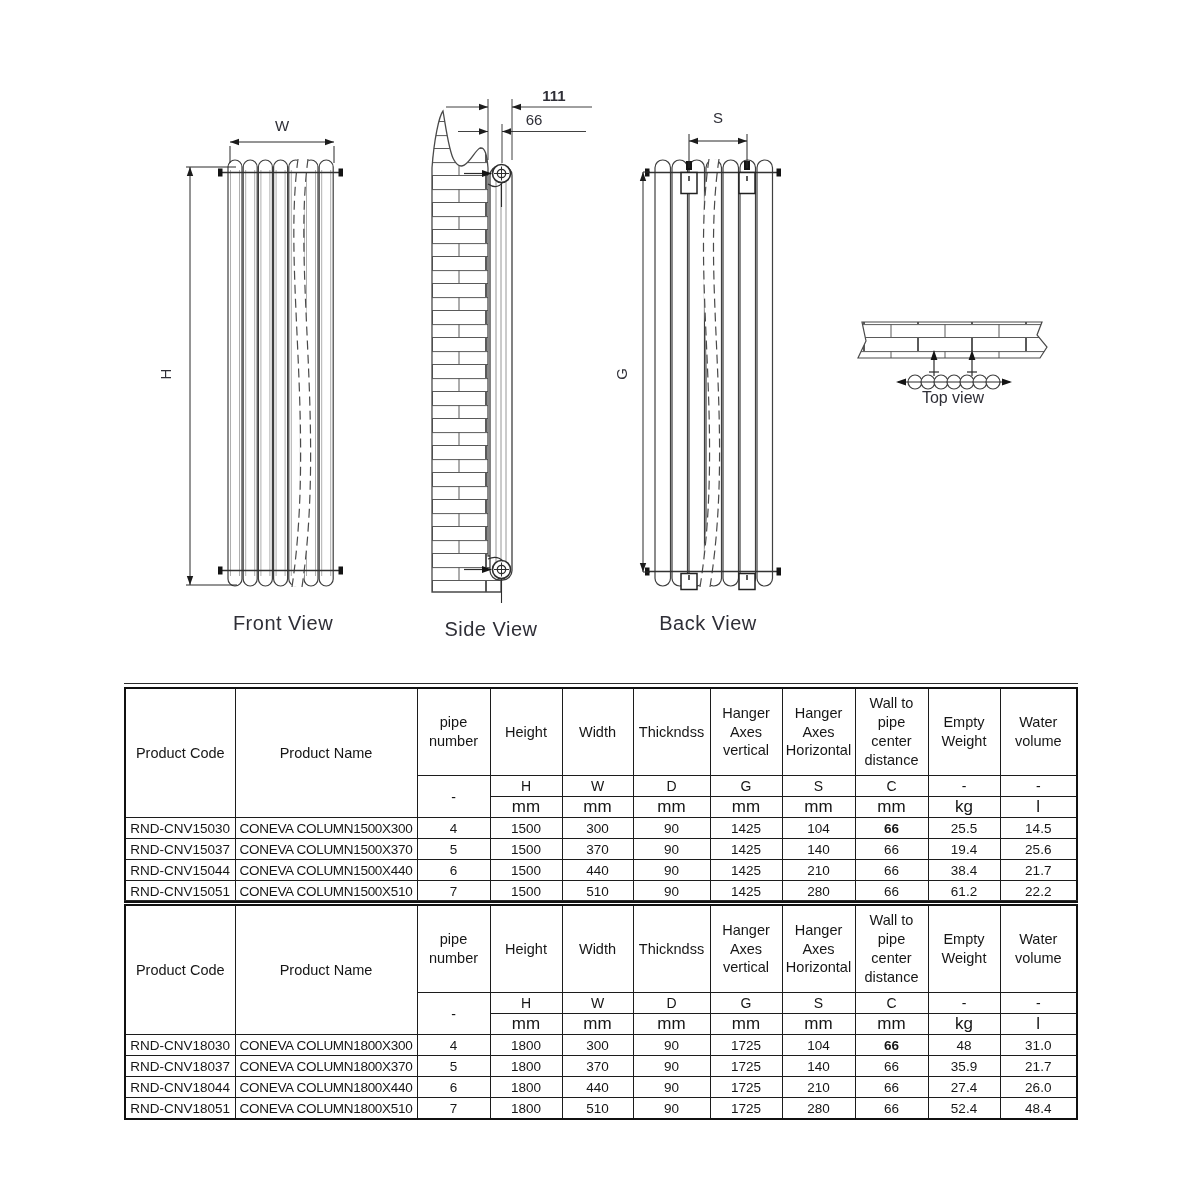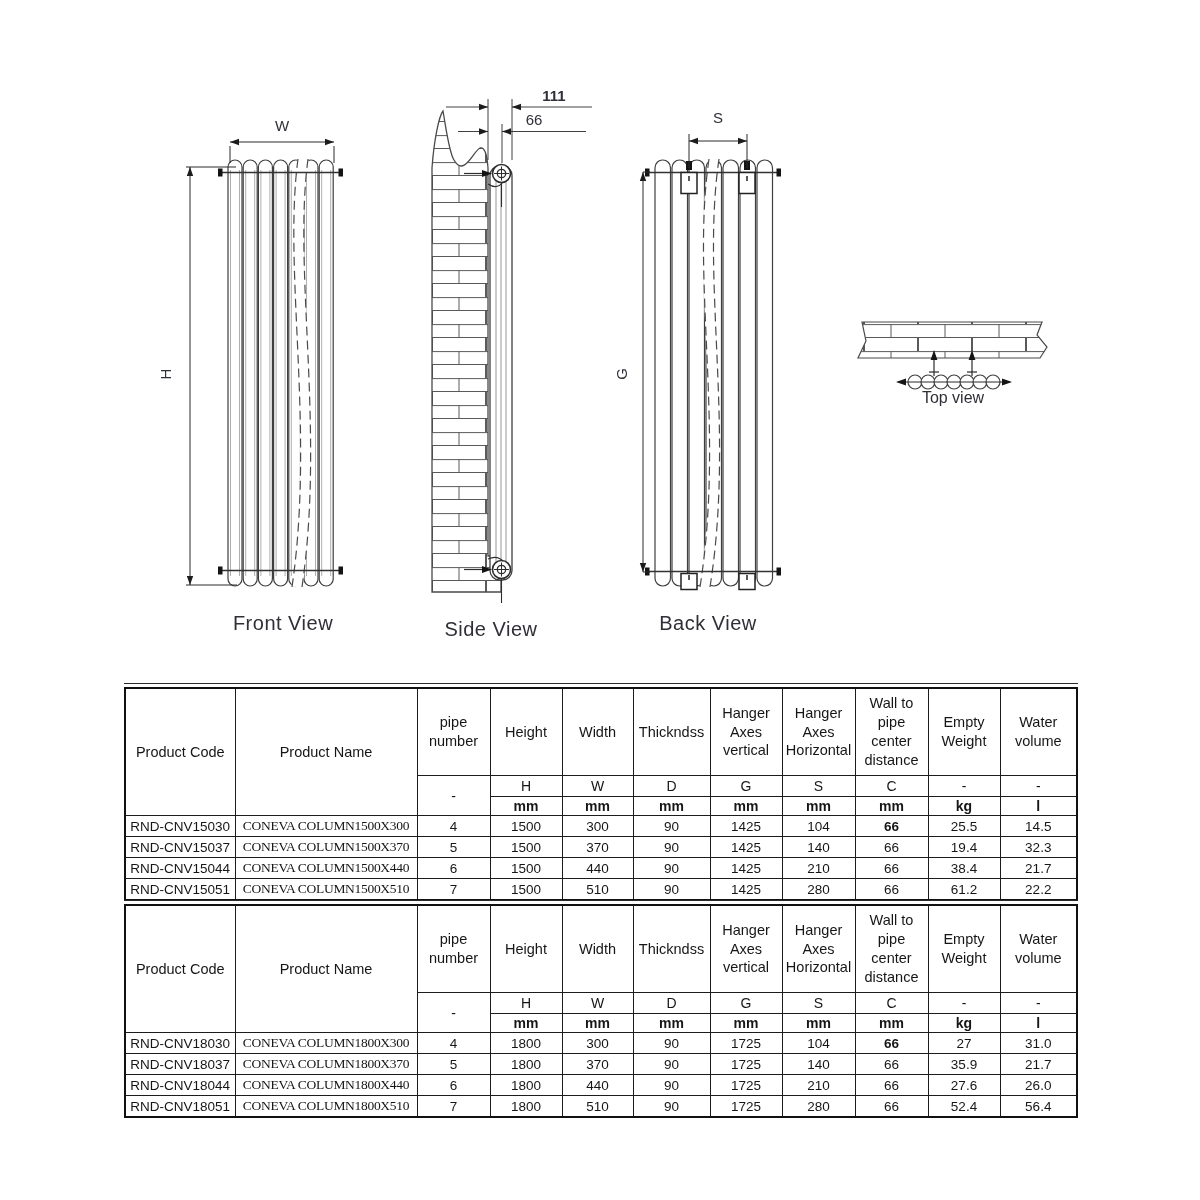--- a/index.html
+++ b/index.html
@@ -13,23 +13,23 @@
   .topview-label{font-size:16px;}
 
   .tframe{position:absolute;left:124px;width:954px;border-top:1px solid #2a2a2a;padding-top:3px;}
   .tframe1{top:683px;} .tframe2{top:900px;}
   table.spec{border-collapse:collapse;table-layout:fixed;width:952px;background:#fff;
              color:#161616;border:2px solid #111;}
   table.spec th,table.spec td{border:1px solid #1c1c1c;text-align:center;vertical-align:middle;
              padding:0 1px;overflow:hidden;}
   tr.r-title th{height:86px;font-size:14.5px;font-weight:normal;white-space:normal;line-height:1.3;}
   tr.r-sym th{height:20px;font-size:14px;font-weight:normal;white-space:nowrap;}
-  tr.r-unit th{height:18px;font-size:14px;font-weight:bold;white-space:nowrap;}
+  tr.r-unit th{height:18px;font-size:17px;font-weight:normal;white-space:nowrap;}
   table.spec tbody td{height:20px;font-size:13.5px;white-space:nowrap;}
-  td.name-cell{font-size:12.8px;letter-spacing:-0.3px;font-family:Liberation Serif, serif;}
+  td.name-cell{font-size:12.8px;letter-spacing:-0.3px;}
   td.bold{font-weight:bold;}
 </style>
 </head>
 <body>
 
 <div class="sheet">
 
 <svg class="drawing-svg" width="1200" height="675" viewBox="0 0 1200 675">
   <defs>
     <pattern id="brick" width="54" height="27" patternUnits="userSpaceOnUse">
@@ -280,21 +280,21 @@
             <td>RND-CNV15037</td>
             <td class="name-cell">CONEVA COLUMN1500X370</td>
             <td>5</td>
             <td>1500</td>
             <td>370</td>
             <td>90</td>
             <td>1425</td>
             <td>140</td>
             <td>66</td>
             <td>19.4</td>
-            <td>32.3</td>
+            <td>25.6</td>
           </tr>
           <tr>
             <td>RND-CNV15044</td>
             <td class="name-cell">CONEVA COLUMN1500X440</td>
             <td>6</td>
             <td>1500</td>
             <td>440</td>
             <td>90</td>
             <td>1425</td>
             <td>210</td>
@@ -374,21 +374,21 @@
           <tr>
             <td>RND-CNV18030</td>
             <td class="name-cell">CONEVA COLUMN1800X300</td>
             <td>4</td>
             <td>1800</td>
             <td>300</td>
             <td>90</td>
             <td>1725</td>
             <td>104</td>
             <td class="bold">66</td>
-            <td>27</td>
+            <td>48</td>
             <td>31.0</td>
           </tr>
           <tr>
             <td>RND-CNV18037</td>
             <td class="name-cell">CONEVA COLUMN1800X370</td>
             <td>5</td>
             <td>1800</td>
             <td>370</td>
             <td>90</td>
             <td>1725</td>
@@ -400,33 +400,33 @@
           <tr>
             <td>RND-CNV18044</td>
             <td class="name-cell">CONEVA COLUMN1800X440</td>
             <td>6</td>
             <td>1800</td>
             <td>440</td>
             <td>90</td>
             <td>1725</td>
             <td>210</td>
             <td>66</td>
-            <td>27.6</td>
+            <td>27.4</td>
             <td>26.0</td>
           </tr>
           <tr>
             <td>RND-CNV18051</td>
             <td class="name-cell">CONEVA COLUMN1800X510</td>
             <td>7</td>
             <td>1800</td>
             <td>510</td>
             <td>90</td>
             <td>1725</td>
             <td>280</td>
             <td>66</td>
             <td>52.4</td>
-            <td>56.4</td>
+            <td>48.4</td>
           </tr>
         </tbody>
 </table>
 </div>
 
 </div>
 
 </body></html>

